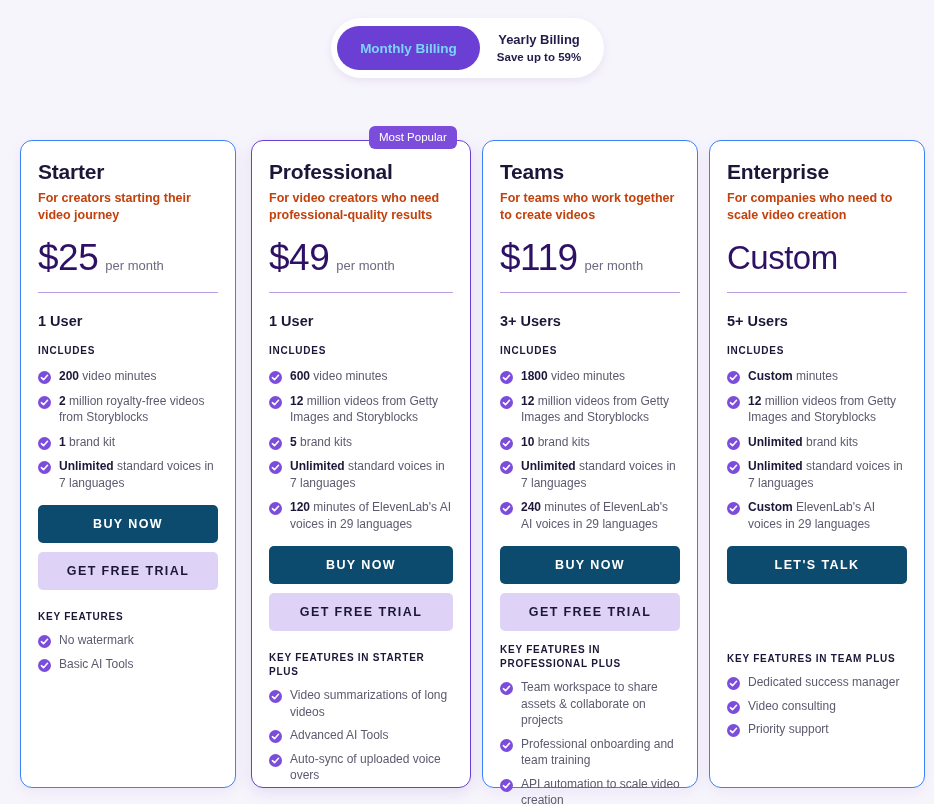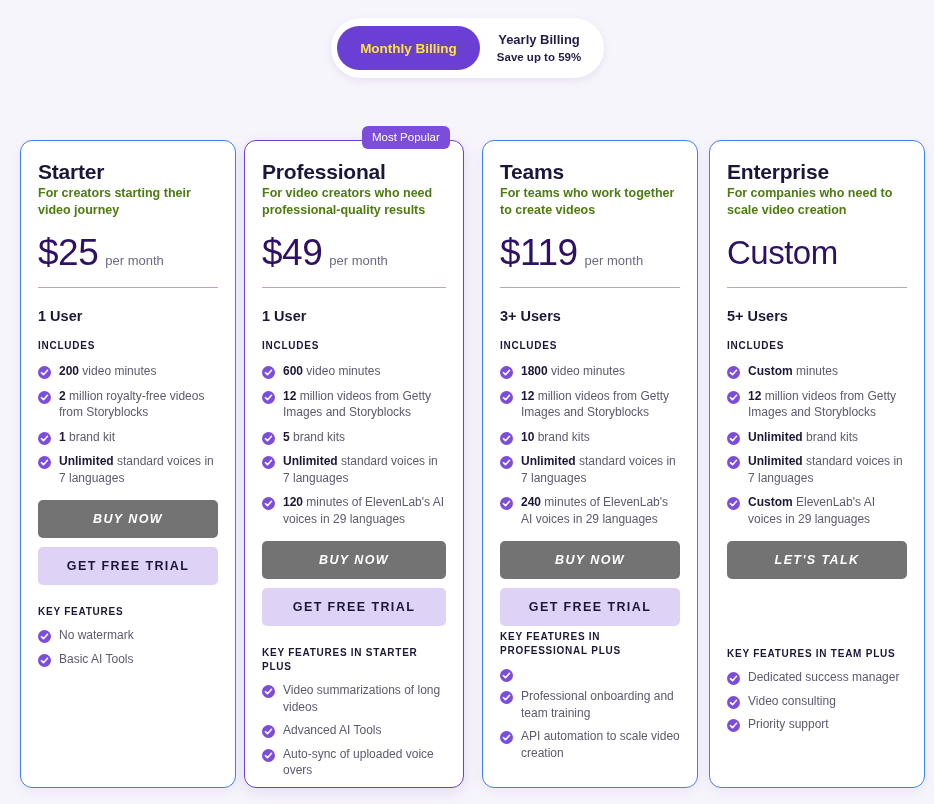--- a/index.html
+++ b/index.html
@@ -43,21 +43,21 @@
     border: none;
     background: transparent;
     font-family: "Liberation Sans", sans-serif;
   }
   .billing-opt.monthly {
     background: #6b3fd4;
     width: 143px;
     flex: 0 0 143px;
   }
   .billing-opt.monthly .b-title {
-    color: #fde047;
+    color: #7dd3fc;
     font-size: 13.5px;
     font-weight: bold;
   }
   .billing-opt.yearly { flex: 1 1 auto; }
   .billing-opt.yearly .b-title {
     color: #231b4a;
     font-size: 13px;
     font-weight: bold;
     line-height: 17px;
   }
@@ -81,21 +81,21 @@
     box-shadow: 0 4px 14px rgba(105, 70, 175, 0.08);
     padding: 18px 17px 0 17px;
   }
   .card.featured {
     border: 1.6px solid #6b3fd4;
     width: 220px;
     box-shadow: 0 4px 16px rgba(105, 70, 175, 0.14);
   }
 
   #card-starter    { left: 20px;  }
-  #card-pro        { left: 244px; }
+  #card-pro        { left: 251px; }
   #card-teams      { left: 482px; }
   #card-enterprise { left: 709px; }
 
   .badge {
     position: absolute;
     top: -15px;
     left: 117px;
     background: #7c4ddb;
     color: #ffffff;
     font-size: 11.5px;
@@ -108,22 +108,23 @@
   .plan-name {
     font-size: 21px;
     font-weight: bold;
     color: #1d1638;
     letter-spacing: -0.2px;
     line-height: 26px;
   }
   .plan-desc {
     font-size: 12.5px;
     font-weight: bold;
-    color: #4d7c0f;
+    color: #c2410c;
     line-height: 16.5px;
+    margin-top: 5px;
     min-height: 33px;
   }
 
   .price-row {
     margin-top: 14px;
     display: flex;
     align-items: baseline;
     height: 46px;
   }
   .price-amount {
@@ -191,21 +192,21 @@
     font-family: "Liberation Sans", sans-serif;
     font-size: 12.5px;
     font-weight: bold;
     letter-spacing: 1.4px;
     cursor: pointer;
     height: 38px;
     line-height: 38px;
     text-align: center;
     padding: 0;
   }
-  .btn-primary { background: #737373; color: #ffffff; font-style: italic; }
+  .btn-primary { background: #0c4a6e; color: #ffffff; }
   .btn-secondary { background: #ded3f7; color: #1d1638; margin-top: 9px; }
 
   .cta-zone { margin-top: 14px; }
 
   .keyfeat-label {
     font-size: 10px;
     font-weight: bold;
     color: #1d1638;
     letter-spacing: 0.75px;
     line-height: 14px;
@@ -409,27 +410,28 @@
             <circle cx="6.5" cy="6.5" r="6.5" fill="#7c4ddb"></circle>
             <path d="M3.4 6.7 L5.5 8.7 L9.5 4.3" stroke="#ffffff" stroke-width="1.6" fill="none" stroke-linecap="round" stroke-linejoin="round"></path>
           </svg></span>
         <span class="ftext"><b>240</b> minutes of ElevenLab's AI voices in 29 languages</span>
       </li>
     </ul>
     <div class="cta-zone">
       <button class="btn btn-primary">BUY NOW</button>
       <button class="btn btn-secondary">GET FREE TRIAL</button>
     </div>
-    <div class="keyfeat-label" style="margin-top:4px">KEY FEATURES IN PROFESSIONAL PLUS</div>
+    <div class="keyfeat-label" style="margin-top:12px">KEY FEATURES IN PROFESSIONAL PLUS</div>
     <ul class="keyfeat-list">
       <li class="feat">
         <span class="check"><svg width="13" height="13" viewBox="0 0 13 13">
             <circle cx="6.5" cy="6.5" r="6.5" fill="#7c4ddb"></circle>
             <path d="M3.4 6.7 L5.5 8.7 L9.5 4.3" stroke="#ffffff" stroke-width="1.6" fill="none" stroke-linecap="round" stroke-linejoin="round"></path>
           </svg></span>
+        <span class="ftext">Team workspace to share assets &amp; collaborate on projects</span>
       </li>
       <li class="feat">
         <span class="check"><svg width="13" height="13" viewBox="0 0 13 13">
             <circle cx="6.5" cy="6.5" r="6.5" fill="#7c4ddb"></circle>
             <path d="M3.4 6.7 L5.5 8.7 L9.5 4.3" stroke="#ffffff" stroke-width="1.6" fill="none" stroke-linecap="round" stroke-linejoin="round"></path>
           </svg></span>
         <span class="ftext">Professional onboarding and team training</span>
       </li>
       <li class="feat">
         <span class="check"><svg width="13" height="13" viewBox="0 0 13 13">

